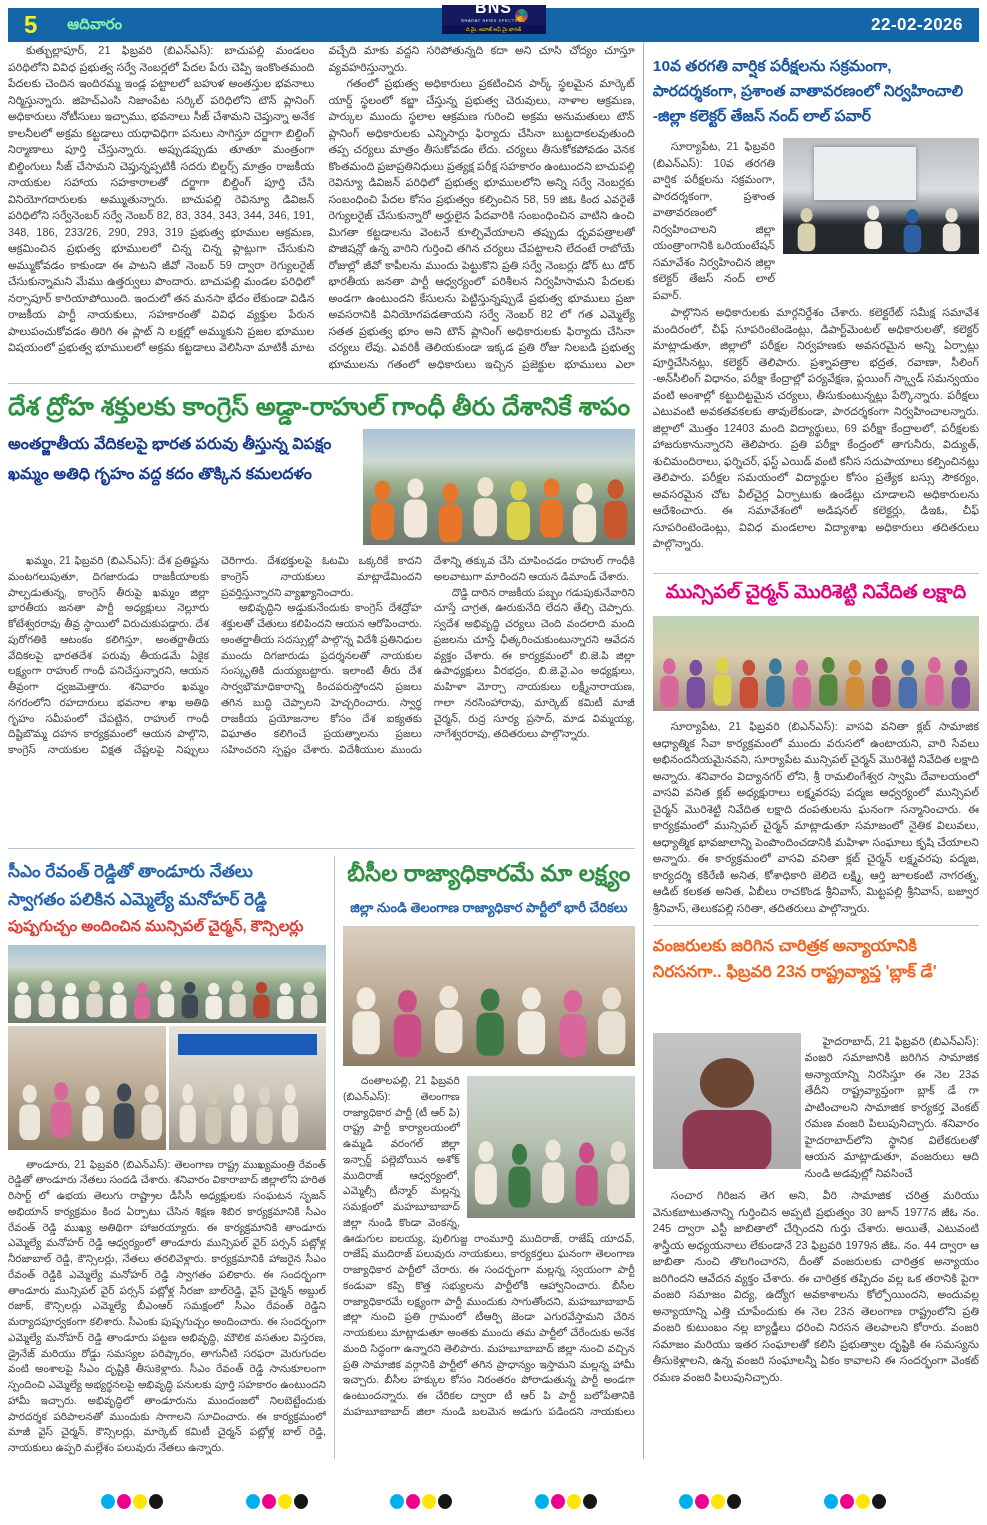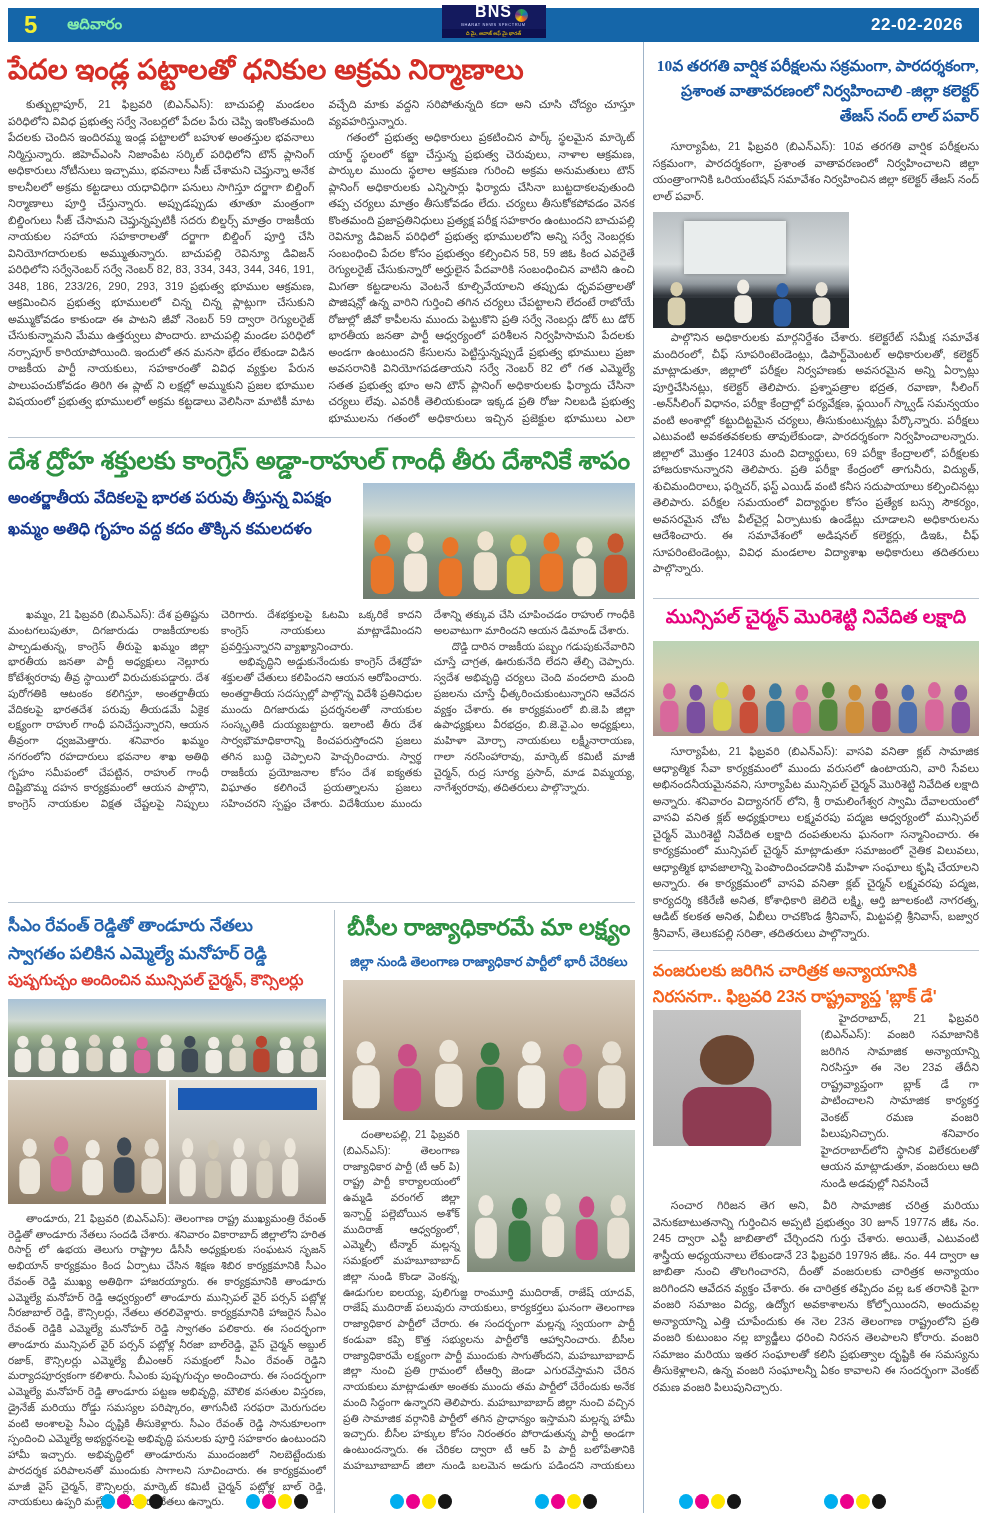--- a/index.html
+++ b/index.html
@@ -6,21 +6,21 @@
   body{
     width:987px;height:1525px;background:#ffffff;position:relative;overflow:hidden;
     font-family:"Liberation Sans","DejaVu Sans",sans-serif;color:#3a3a3a;
   }
   
   .topbar{margin:8px 8px 0;height:34px;background:#1566a9;display:flex;align-items:center;
     padding:0 16px;position:relative;}
   .page-num{color:#f3ee33;font-size:24px;font-weight:bold;margin-right:30px;}
   .day{color:#86efac;font-size:15px;font-weight:bold;}
   .date{margin-left:auto;color:#ffffff;font-weight:bold;font-size:17px;letter-spacing:.5px;}
-  .logo{position:absolute;left:50%;transform:translateX(-50%);top:-3px;width:104px;height:32px;
+  .logo{position:absolute;left:50%;transform:translateX(-50%);top:-3px;width:104px;height:24px;
     background:#141a5e;display:flex;flex-direction:column;align-items:center;justify-content:center;}
   .logo-main{color:#fff;font-weight:bold;font-size:16px;line-height:1;letter-spacing:1px;position:relative;}
   .logo-swirl{position:absolute;right:-9px;top:-3px;width:13px;height:13px;border-radius:50%;
     background:conic-gradient(#2bb24c,#1b75bb,#f15a24,#ffd400,#7a2d8c,#2bb24c);opacity:.95;}
   .logo-sub{color:#cfd3ff;font-size:4px;letter-spacing:.6px;margin-top:2px;}
   .logo-tag{margin-top:2px;background:#0d1150;color:#ffd400;font-size:5px;width:100%;text-align:center;padding:1px 0;}
   
   .main{display:flex;padding:0 8px;}
   .left{width:636px;padding-right:8px;}
   .right{width:331px;border-left:1px solid #9fb3c8;padding-left:9px;}
@@ -35,29 +35,29 @@
   .bjp-subheads{flex:1;}
   .subhead-navy{color:#16388e;font-size:16px;font-weight:bold;line-height:1.9;margin:0;}
   .bjp-body{margin-top:8px;height:288px;column-count:3;column-gap:12px;overflow:hidden;}
   .bottom-row{display:flex;margin-top:4px;}
   .tandur{width:318px;padding-right:8px;border-right:1px solid #b9c4cf;}
   .bc{flex:1;padding-left:8px;}
   .tandur-h{color:#2464ae;font-size:17px;font-weight:bold;line-height:1.4;margin:4px 0 0;}
   .tandur-sub{color:#e03c31;font-size:15px;font-weight:bold;margin:5px 0 7px;}
   .bc-h{color:#2f9242;font-size:23px;font-weight:bold;text-align:center;margin:4px 0 0;}
   .bc-sub{color:#2464ae;font-size:13px;font-weight:bold;text-align:center;margin-top:8px;}
-  .exams-h{color:#1a56a0;font-size:15.5px;font-weight:bold;text-align:right;line-height:1.6;margin:12px 0 10px;font-family:Liberation Serif, serif;}
-  .exams-top{display:flex;gap:8px;flex-direction:column;}
+  .exams-h{color:#1a56a0;font-size:15.5px;font-weight:bold;text-align:left;line-height:1.6;margin:12px 0 10px;}
+  .exams-top{display:flex;gap:8px;}
   .exams-body{margin-top:1px;height:262px;overflow:hidden;}
   .vasavi-kicker{color:#2464ae;font-size:15px;font-weight:bold;text-align:center;margin:6px 0 0;}
   .vasavi-h{color:#e5007d;font-size:19px;font-weight:bold;text-align:center;margin:5px 0 9px;}
   .vasavi-body{margin-top:7px;height:200px;overflow:hidden;}
   .vanjari-h{color:#f4641e;font-size:16.5px;font-weight:bold;line-height:1.55;margin:6px 0 0;}
   .vanjari-by{color:#2464ae;font-size:14px;font-weight:bold;margin:9px 0;}
-  .vanjari-top{display:flex;gap:20px;}
+  .vanjari-top{display:flex;gap:4px;margin-top:48px;}
   .vanjari-body{margin-top:6px;height:266px;overflow:hidden;}
   
   .photo{position:relative;overflow:hidden;background:#c7c7c7;}
   .crowd{position:absolute;left:0;right:0;bottom:0;width:100%;height:82%;}
   .ph-outdoor{background:linear-gradient(180deg,#a9c2d6 0%,#cfd9d2 28%,#9db38f 45%,#7d917c 65%,#6f7a6e 100%);}
   .ph-indoor{background:linear-gradient(180deg,#d9cfc0 0%,#c3b39e 40%,#8d7c66 100%);}
   .ph-indoor2{background:linear-gradient(180deg,#cdd6cf 0%,#b9c3b3 45%,#7f8a79 100%);}
   .ph-hall{background:linear-gradient(180deg,#e7e3da 0%,#cfc9bd 50%,#9d948a 100%);}
   .bjp-photo{width:272px;height:116px;}
   .tandur-photo1{height:78px;margin-bottom:3px;}
@@ -97,21 +97,20 @@
     <span class="logo-tag">ది మై, ఆవాజ్ అఫ్ మై భారత్</span>
   </div>
   <span class="date">22-02-2026</span>
 </div>
 
 <div class="main">
 
   <div class="left">
 
     <div>
-      <div class="lead-headline">పేదల ఇండ్ల పట్టాలతో ధనికుల అక్రమ నిర్మాణాలు</div>
       <div class="lead-body">
         <p class="bodytext">కుత్బుల్లాపూర్, 21 ఫిబ్రవరి (బిఎన్ఎస్): బాచుపల్లి మండలం పరిధిలోని వివిధ ప్రభుత్వ సర్వే నెంబర్లలో పేదల పేరు చెప్పి ఇంకొంతమంది పేదలకు చెందిన ఇందిరమ్మ ఇండ్ల పట్టాలలో బహుళ అంతస్తుల భవనాలు నిర్మిస్తున్నారు. జిహెచ్ఎంసి నిజాంపేట సర్కిల్ పరిధిలోని టౌన్ ప్లానింగ్ అధికారులు నోటీసులు ఇచ్చాము, భవనాలు సీజ్ చేశామని చెప్తున్నా అనేక కాలనీలలో అక్రమ కట్టడాలు యధావిధిగా పనులు సాగిస్తూ దర్జాగా బిల్డింగ్ నిర్మాణాలు పూర్తి చేస్తున్నారు. అప్పుడప్పుడు తూతూ మంత్రంగా బిల్డింగులు సీజ్ చేసామని చెప్తున్నప్పటికీ సదరు బిల్డర్స్ మాత్రం రాజకీయ నాయకుల సహాయ సహకారాలతో దర్జాగా బిల్డింగ్ పూర్తి చేసి వినియోగదారులకు అమ్ముతున్నారు. బాచుపల్లి రెవిన్యూ డివిజన్ పరిధిలోని సర్వేనెంబర్ సర్వే నెంబర్ 82, 83, 334, 343, 344, 346, 191, 348, 186, 233/26, 290, 293, 319 ప్రభుత్వ భూముల ఆక్రమణ, ఆక్రమించిన ప్రభుత్వ భూములలో చిన్న చిన్న ప్లాట్లుగా చేసుకుని అమ్ముకోవడం కాకుండా ఈ పాటని జీవో నెంబర్ 59 ద్వారా రెగ్యులరైజ్ చేసుకున్నామని మేము ఉత్తర్వులు పొందారు. బాచుపల్లి మండల పరిధిలో నర్సాపూర్ కారియాపోయింది. ఇందులో తన మనసా భేదం లేకుండా విడిన రాజకీయ పార్టీ నాయకులు, సహకారంతో వివిధ వ్యక్తుల పేరున పాలుపంచుకోవడం తిరిగి ఈ ప్లాట్ ని లక్షల్లో అమ్ముకుని ప్రజల భూముల విషయంలో ప్రభుత్వ భూములలో అక్రమ కట్టడాలు వెలిసినా మాటికీ మాట వచ్చేది మాకు వద్దని సరిపోతున్నది కదా అని చూసి చోద్యం చూస్తూ వ్యవహరిస్తున్నారు.</p>
         <p class="bodytext">గతంలో ప్రభుత్వ అధికారులు ప్రకటించిన పార్క్ స్థలమైన మార్కెట్ యార్డ్ స్థలంలో కబ్జా చేస్తున్న ప్రభుత్వ చెరువులు, నాళాల ఆక్రమణ, పార్కుల ముందు స్థలాల ఆక్రమణ గురించి అక్రమ అనుమతులు టౌన్ ప్లానింగ్ అధికారులకు ఎన్నిసార్లు ఫిర్యాదు చేసినా బుట్టదాకలవుతుంది తప్ప చర్యలు మాత్రం తీసుకోవడం లేదు. చర్యలు తీసుకోకపోవడం వెనక కొంతమంది ప్రజాప్రతినిధులు ప్రత్యక్ష పరీక్ష సహకారం ఉంటుందని బాచుపల్లి రెవిన్యూ డివిజన్ పరిధిలో ప్రభుత్వ భూములలోని అన్ని సర్వే నెంబర్లకు సంబంధించి పేదల కోసం ప్రభుత్వం కల్పించిన 58, 59 జిఓ కింద ఎవరైతే రెగ్యులరైజ్ చేసుకున్నారో అర్హులైన పేదవారికి సంబంధించిన వాటిని ఉంచి మిగతా కట్టడాలను వెంటనే కూల్చివేయాలని తప్పుడు ధృవపత్రాలతో పొజిషన్లో ఉన్న వారిని గుర్తించి తగిన చర్యలు చేపట్టాలని లేదంటే రాబోయే రోజుల్లో జీవో కాపీలను ముందు పెట్టుకొని ప్రతి సర్వే నెంబర్లు డోర్ టు డోర్ భారతీయ జనతా పార్టీ ఆధ్వర్యంలో పరిశీలన నిర్వహిసామని పేదలకు అండగా ఉంటుందని కేసులను పెట్టిస్తున్నప్పుడే ప్రభుత్వ భూములు ప్రజా అవసరానికి వినియోగపడతాయని సర్వే నెంబర్ 82 లో గత ఎమ్మెల్యే సతత ప్రభుత్వ భూం అని టౌన్ ప్లానింగ్ అధికారులకు ఫిర్యాదు చేసినా చర్యలు లేవు. ఎవరికీ తెలియకుండా ఇక్కడ ప్రతి రోజు నిలబడి ప్రభుత్వ భూములను గతంలో అధికారులు ఇచ్చిన ప్రజెక్టుల భూములు ఎలా మారుతున్నాయో ప్రజలకు తెలియజేయాలని భారతీయ జనతా పార్టీ నిజాంపేట అధ్యక్షులు విజ్ఞప్తి చేశారు, డిమాండ్ చేశారు.</p>
       </div>
     </div>
 
     <hr class="hsep">
 
     <div>
       <div class="bjp-headline">దేశ ద్రోహ శక్తులకు కాంగ్రెస్ అడ్డా-రాహుల్ గాంధీ తీరు దేశానికే శాపం</div>

